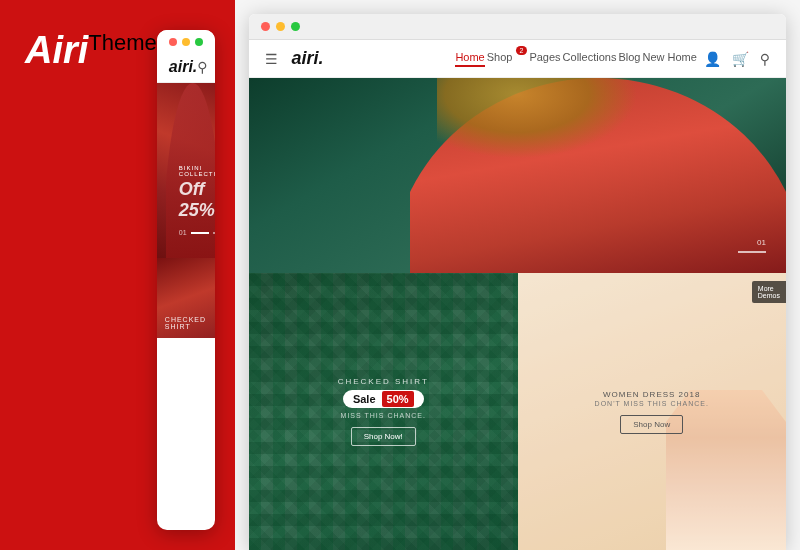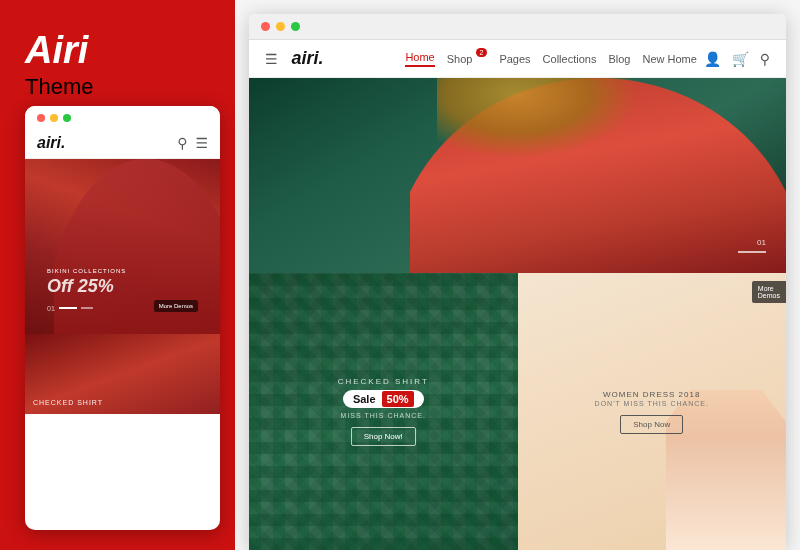--- a/index.html
+++ b/index.html
@@ -12,21 +12,20 @@
       display: flex;
     }
 
     
     .left-panel {
       width: 235px;
       min-width: 235px;
       background: #cc1111;
       padding: 30px 20px 20px 25px;
       display: flex;
-      flex-direction: column;
       position: relative;
     }
 
     .theme-title {
       font-size: 38px;
       font-weight: 900;
       color: #fff;
       line-height: 1.1;
       margin-bottom: 2px;
       font-style: italic;
@@ -247,22 +246,21 @@
     .desktop-logo {
       font-size: 18px;
       font-weight: 900;
       font-style: italic;
       color: #111;
       margin-right: auto;
     }
 
     .desktop-nav-links {
       display: flex;
-      gap: 12px;
-      align-items: center;
+      gap: 2px;
       font-size: 11px;
     }
 
     .nav-link {
       color: #555;
       text-decoration: none;
       cursor: pointer;
     }
 
     .nav-link.active {

